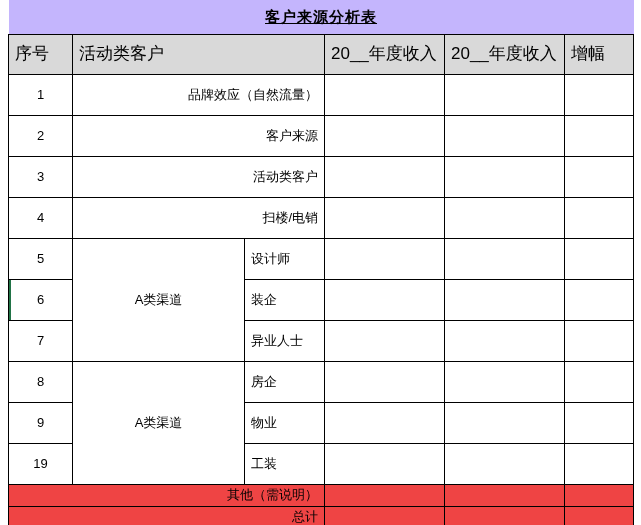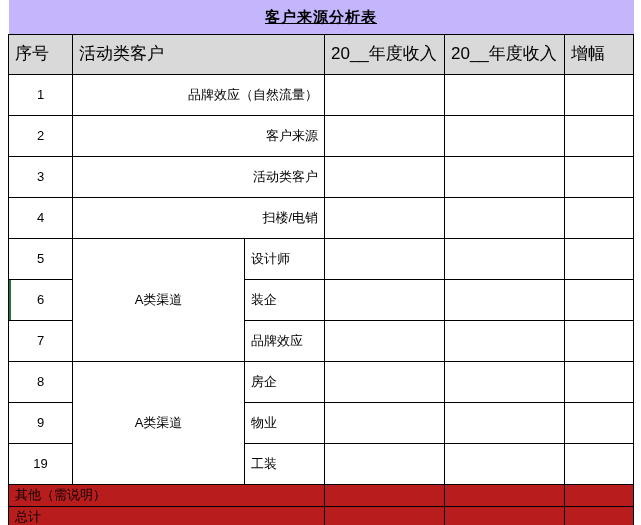--- a/index.html
+++ b/index.html
@@ -68,22 +68,22 @@
   td.c-merge {
     text-align: center;
   }
   tr.body-row td {
     height: 41px;
   }
   tr.sub-row td {
     height: 41px;
   }
   tr.foot-row td {
-    background: #b91c1c;
-    text-align: left;
+    background: #ef4444;
+    text-align: right;
     height: 22px;
     font-size: 13px;
     margin-left: 35px;
   }
   
   .active-cell {
     box-shadow: inset 2px 0 0 0 #217346;
   }
   .empty {
     background: #ffffff;
@@ -161,21 +161,21 @@
       <tr class="sub-row">
         <td class="c-num active-cell">6</td>
         <td class="c-sub">装企</td>
         <td class="empty"></td>
         <td class="empty"></td>
         <td class="empty"></td>
       </tr>
 
       <tr class="sub-row">
         <td class="c-num">7</td>
-        <td class="c-sub">品牌效应</td>
+        <td class="c-sub">异业人士</td>
         <td class="empty"></td>
         <td class="empty"></td>
         <td class="empty"></td>
       </tr>
 
       <tr class="sub-row">
         <td class="c-num">8</td>
         <td class="c-merge" rowspan="3">A类渠道</td>
         <td class="c-sub">房企</td>
         <td class="empty"></td>

